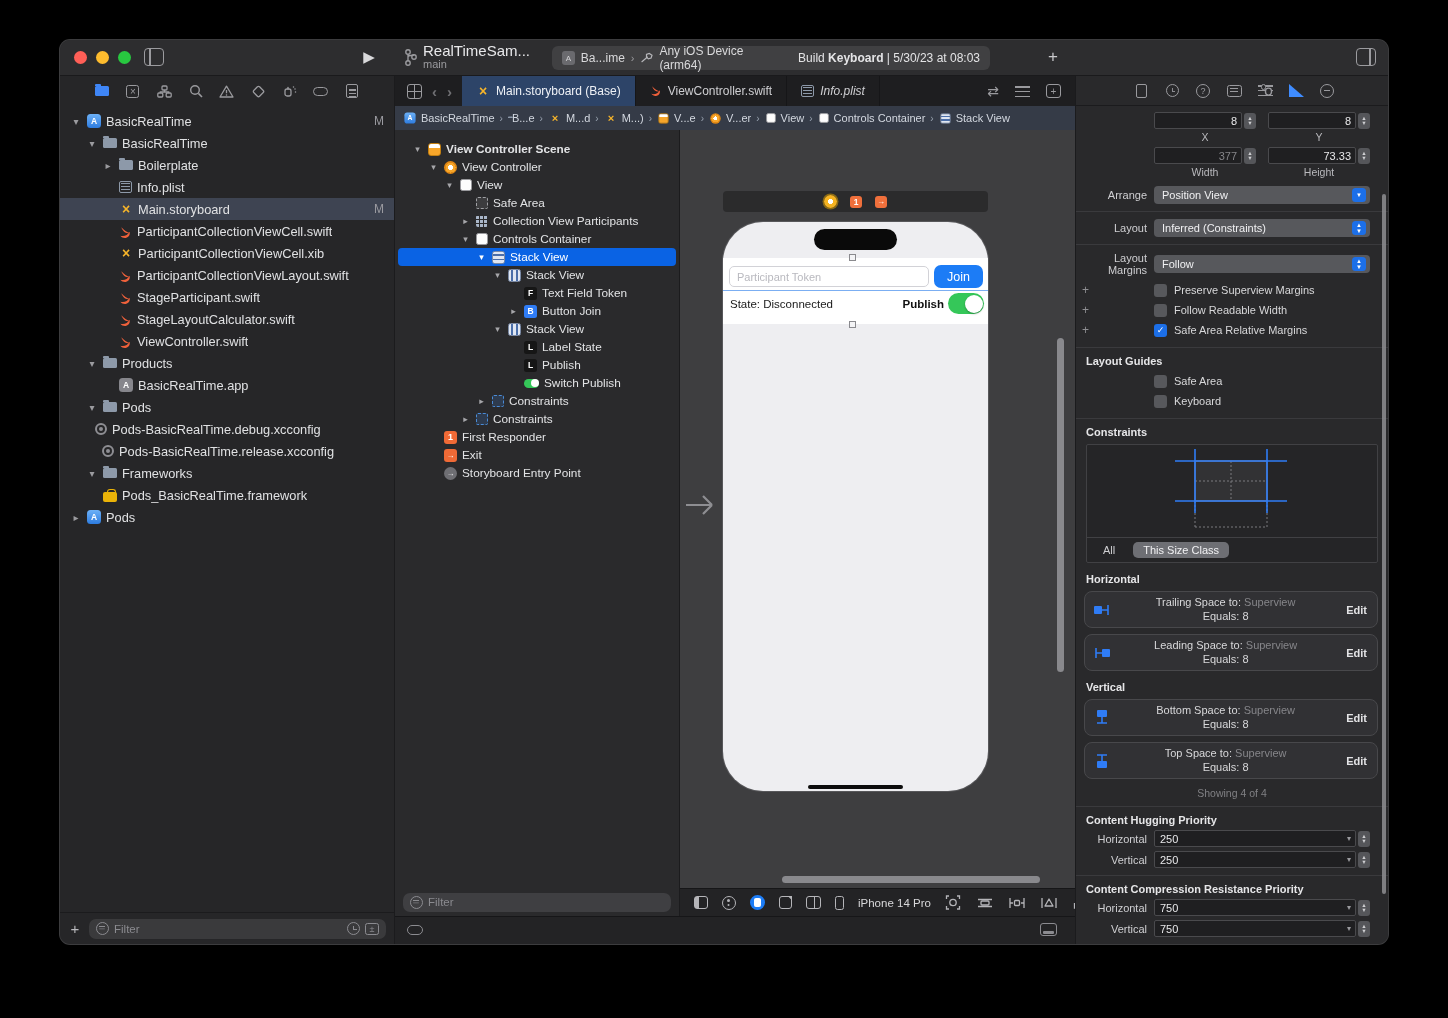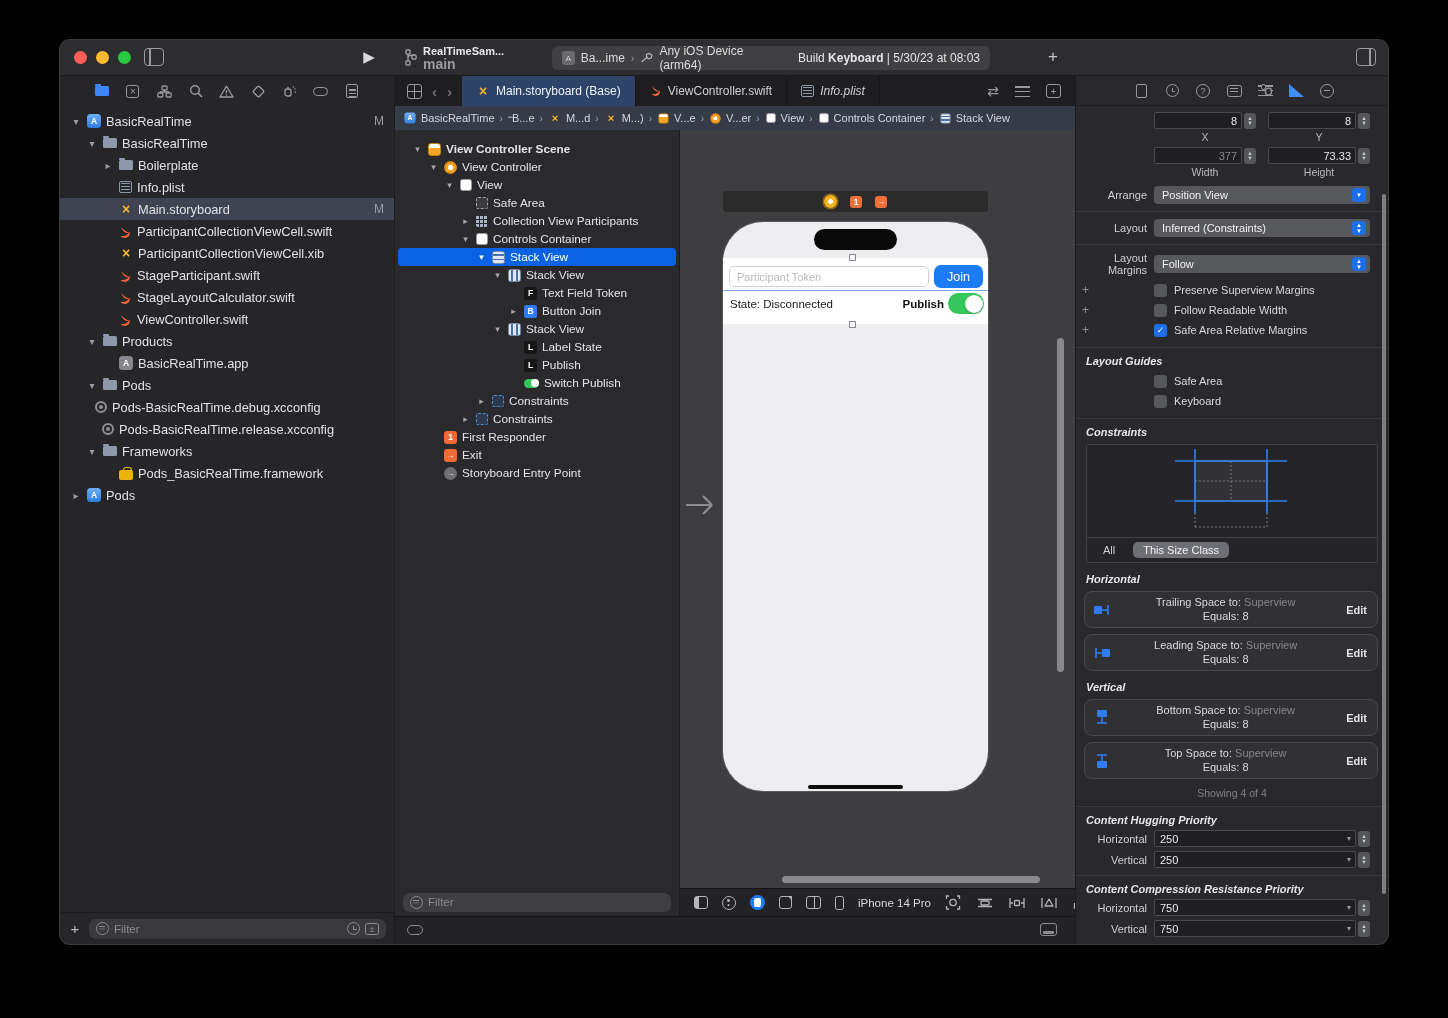--- a/index.html
+++ b/index.html
@@ -11,22 +11,22 @@
 
   
   .titlebar { position:absolute; left:0; top:0; width:100%; height:36px; background:#2d2d2f; border-bottom:1px solid #1a1a1c; }
   .tl { position:absolute; top:11px; width:13px; height:13px; border-radius:50%; }
   .tl.red{ left:14px; background:#ff5f57; } .tl.yel{ left:36px; background:#febc2e; } .tl.grn{ left:58px; background:#28c840; }
   .tb-icon { position:absolute; color:#9b9b9f; display:flex; align-items:center; justify-content:center; }
   .sidebar-toggle { left:84px; top:8px; width:20px; height:18px; border:1.6px solid #9b9b9f; border-radius:4px; }
   .sidebar-toggle::before{ content:""; position:absolute; left:4px; top:0; bottom:0; width:1.6px; background:#9b9b9f; }
   .play-btn { left:300px; top:8px; width:18px; height:18px; color:#d9d9db; font-size:15px; }
   .doc-title { position:absolute; left:344px; top:4px; display:flex; gap:6px; align-items:flex-start; }
-  .proj-name { color:#e8e8ea; font-size:11px; font-weight:bold; line-height:14px; }
-  .branch-name { color:#9a9a9e; font-size:14px; line-height:13px;font-weight:bold; }
+  .proj-name { color:#e8e8ea; font-size:15px; font-weight:normal; line-height:14px; }
+  .branch-name { color:#9a9a9e; font-size:11px; line-height:13px; }
   .scheme-pill { position:absolute; left:492px; top:6px; width:438px; height:24px; background:#404042; border-radius:6px;
                  display:flex; align-items:center; padding:0 10px; gap:6px; color:#d9d9db; font-size:12px; }
   .mini-app { width:14px; height:14px; border-radius:3px; background:#6a6a6e; color:#d3d3d6; font-size:8px; display:flex; align-items:center; justify-content:center; }
   .sep-ch { color:#9a9a9e; font-size:11px; }
   .status-txt { margin-left:14px; color:#e4e4e6; white-space:nowrap; }
   .status-txt b { font-weight:bold; }
   .tb-plus { position:absolute; left:982px; top:6px; width:22px; height:22px; color:#c9c9cc; font-size:17px; display:flex; align-items:center; justify-content:center; }
   .right-panel-toggle { left:1296px; top:8px; width:20px; height:18px; border:1.6px solid #9b9b9f; border-radius:4px; }
   .right-panel-toggle::before{ content:""; position:absolute; right:4px; top:0; bottom:0; width:1.6px; background:#9b9b9f; }
 
@@ -186,21 +186,21 @@
   .flabel { margin-top:2px; color:#b9b9bd; font-size:10.5px; }
   .lrow { display:flex; align-items:center; margin:0 18px 0 0; }
   .lrow .rlab { width:78px; text-align:right; padding-right:7px; color:#cfcfd2; flex:0 0 78px; }
   .popup { flex:1; height:18px; background:#57585c; border-radius:4px; display:flex; align-items:center; padding:0 4px 0 8px; color:#f0f0f2; position:relative; }
   .popup .cap { margin-left:auto; width:14px; height:14px; background:#1c6fe8; border-radius:3.5px; color:#fff; font-size:6px; line-height:6px; display:flex; flex-direction:column; align-items:center; justify-content:center; }
   .hr { height:1px; background:#3a3a3d; margin:7px 0; }
   .checkrow { display:flex; align-items:center; gap:7px; padding-left:78px; position:relative; height:20px; }
   .checkrow .plus { position:absolute; left:6px; color:#8e8e92; font-size:12px; }
   .cb { width:13px; height:13px; border-radius:3px; background:#57585c; flex:0 0 13px; display:flex; align-items:center; justify-content:center; color:#fff; font-size:9px; }
   .cb.on { background:#1c6fe8; }
-  .sec-title { font-weight:bold; color:#e6e6e8; padding:0 8px 0 10px;font-style:italic; }
+  .sec-title { font-weight:bold; color:#e6e6e8; padding:0 8px 0 10px; }
   .diagram { margin:6px 10px 0; border:1px solid #414144; background:#252527; border-radius:2px; }
   .diagram .dfoot { border-top:1px solid #414144; height:25px; display:flex; align-items:center; gap:18px; padding:0 16px; }
   .seg-pill { background:#6e6f74; border-radius:5px; color:#f2f2f4; padding:2px 10px; font-size:11px; }
   .seg-plain { color:#cfcfd2; }
   .card { margin:6px 10px 0 8px; background:#313134; border:1px solid #48484b; border-radius:8px; height:37px; display:flex; align-items:center; padding:0 10px 0 8px; gap:8px; }
   .card .ctxt { flex:1; text-align:center; line-height:13.5px; }
   .card .ctxt .g { color:#86868a; }
   .card .edit { font-weight:bold; color:#e3e3e5; padding-left:6px; }
   .cic { flex:0 0 18px; }
   .showing { text-align:center; color:#808084; font-size:10.5px; margin-top:8px; }
@@ -345,40 +345,50 @@
             <span class="lbl">ParticipantCollectionViewCell.xib</span>
           </div>
       <div class="nrow" style="padding-left:42px">
             <span class="chev"></span>
             <span class="ic">
               <svg width="13" height="13" viewBox="0 0 14 14">
                 <path fill="#f0613b" d="M1.5 11.5c3.5 1.3 8-.2 9.8-4.2.9 2.6-.3 5.5-3.4 6.4-2.4.7-5-.3-6.4-2.2z"></path>
                 <path fill="#f0613b" d="M2.5 2.5c2.8 3.2 6.2 5.5 9 6-3.8 1.4-7.6-1.6-9-6z"></path>
               </svg>
             </span>
-            <span class="lbl">StageParticipant.swift</span>
+            <span class="lbl">ParticipantCollectionViewLayout.swift</span>
           </div>
       <div class="nrow" style="padding-left:42px">
             <span class="chev"></span>
             <span class="ic">
               <svg width="13" height="13" viewBox="0 0 14 14">
                 <path fill="#f0613b" d="M1.5 11.5c3.5 1.3 8-.2 9.8-4.2.9 2.6-.3 5.5-3.4 6.4-2.4.7-5-.3-6.4-2.2z"></path>
                 <path fill="#f0613b" d="M2.5 2.5c2.8 3.2 6.2 5.5 9 6-3.8 1.4-7.6-1.6-9-6z"></path>
               </svg>
             </span>
-            <span class="lbl">StageLayoutCalculator.swift</span>
+            <span class="lbl">StageParticipant.swift</span>
           </div>
       <div class="nrow" style="padding-left:42px">
             <span class="chev"></span>
             <span class="ic">
               <svg width="13" height="13" viewBox="0 0 14 14">
                 <path fill="#f0613b" d="M1.5 11.5c3.5 1.3 8-.2 9.8-4.2.9 2.6-.3 5.5-3.4 6.4-2.4.7-5-.3-6.4-2.2z"></path>
                 <path fill="#f0613b" d="M2.5 2.5c2.8 3.2 6.2 5.5 9 6-3.8 1.4-7.6-1.6-9-6z"></path>
               </svg>
             </span>
+            <span class="lbl">StageLayoutCalculator.swift</span>
+          </div>
+      <div class="nrow" style="padding-left:42px">
+            <span class="chev"></span>
+            <span class="ic">
+              <svg width="13" height="13" viewBox="0 0 14 14">
+                <path fill="#f0613b" d="M1.5 11.5c3.5 1.3 8-.2 9.8-4.2.9 2.6-.3 5.5-3.4 6.4-2.4.7-5-.3-6.4-2.2z"></path>
+                <path fill="#f0613b" d="M2.5 2.5c2.8 3.2 6.2 5.5 9 6-3.8 1.4-7.6-1.6-9-6z"></path>
+              </svg>
+            </span>
             <span class="lbl">ViewController.swift</span>
           </div>
       <div class="nrow" style="padding-left:26px">
             <span class="chev">▾</span>
             <span class="ic">
               <span class="csfolder"></span>
             </span>
             <span class="lbl">Products</span>
           </div>
       <div class="nrow" style="padding-left:42px">
@@ -403,21 +413,21 @@
             <span class="ic i-gear"></span>
             <span class="lbl">Pods-BasicRealTime.release.xcconfig</span>
           </div>
       <div class="nrow" style="padding-left:26px">
             <span class="chev">▾</span>
             <span class="ic">
               <span class="csfolder"></span>
             </span>
             <span class="lbl">Frameworks</span>
           </div>
-      <div class="nrow" style="padding-left:42px">
+      <div class="nrow" style="padding-left:26px">
             <span class="chev"></span>
             <span class="ic i-toolbox"></span>
             <span class="lbl">Pods_BasicRealTime.framework</span>
           </div>
       <div class="nrow" style="padding-left:10px">
             <span class="chev">▸</span>
             <span class="ic i-proj">A</span>
             <span class="lbl">Pods</span>
           </div>
     </div>

